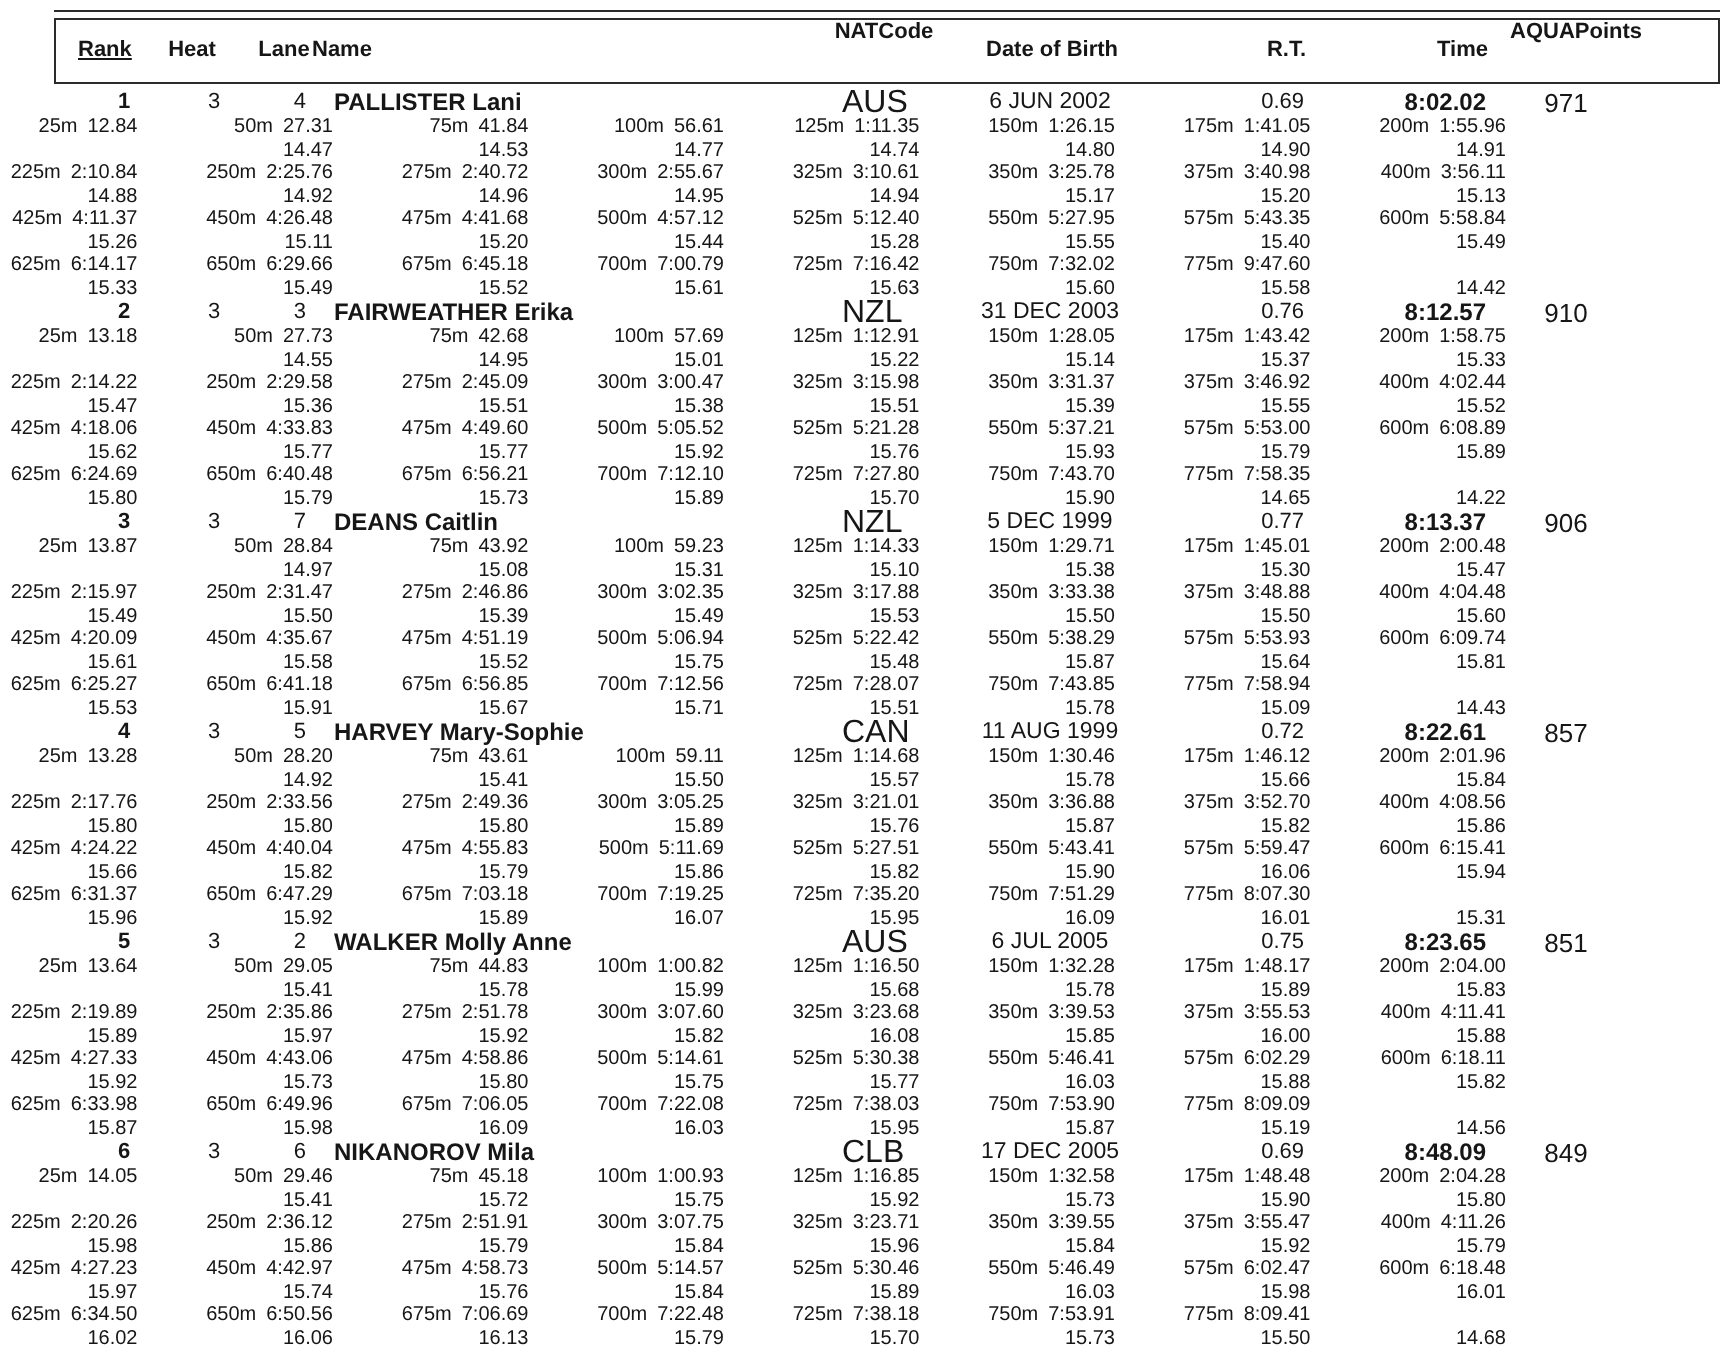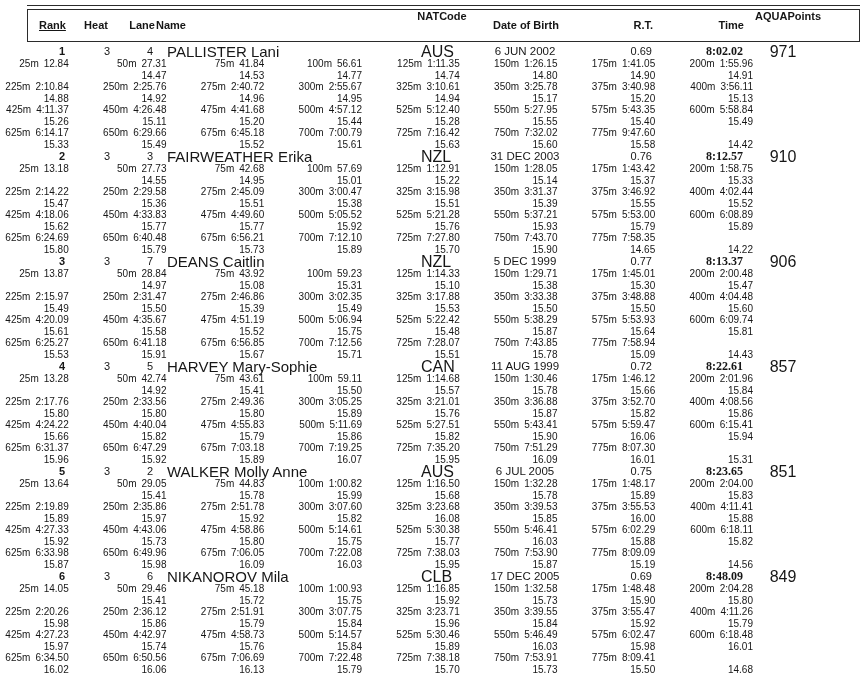--- a/index.html
+++ b/index.html
@@ -39,26 +39,26 @@
 
   
   .results { position: absolute; left: 0; top: 45px; width: 868px; }
   .block { position: relative; height: 105px; }
 
   .info-row { position: relative; height: 13px; }
   .info-row .cell { position: absolute; top: 0; line-height: 13px; font-size: 11px; white-space: nowrap; }
   .cell.rank   { left: 47px;  width: 30px;  text-align: center; font-weight: bold; }
   .cell.heat   { left: 92px;  width: 30px;  text-align: center; }
   .cell.lane   { left: 119px; width: 34px;  text-align: right; }
-  .cell.name   { left: 167px; font-weight: normal; font-size: 15px; }
+  .cell.name   { left: 167px; font-weight: bold; font-size: 12px; }
   .cell.nat    { left: 421px; font-size: 16px; }
   .cell.dob    { left: 465px; width: 120px; text-align: center; font-size: 11.5px; }
   .cell.rt     { left: 590px; width: 62px;  text-align: right; }
-  .cell.time   { left: 680px; width: 63px;  text-align: right; font-weight: bold; font-size: 12px; font-family: Liberation Serif, serif; }
-  .cell.points { left: 753px; width: 60px;  text-align: center; font-size: 16px; }
+  .cell.time   { left: 680px; width: 63px;  text-align: right; font-weight: bold; font-size: 12px; }
+  .cell.points { left: 753px; width: 60px;  text-align: center; font-size: 13px; }
 
   .splits { position: absolute; left: 3px; top: 13px; width: 750px; }
   .srow {
     display: grid; grid-template-columns: repeat(8, 1fr);
     height: 11.5px; line-height: 11.5px;
     font-size: 10px;
     gap: 32px;
   }
   .scell { text-align: right; white-space: nowrap; }
   .scell .d { margin-right: 5px; }
@@ -384,21 +384,21 @@
       <span class="cell name">HARVEY Mary-Sophie</span>
       <span class="cell nat">CAN</span>
       <span class="cell dob">11 AUG 1999</span>
       <span class="cell rt">0.72</span>
       <span class="cell time">8:22.61</span>
       <span class="cell points">857</span>
     </div>
     <div class="splits">
           <div class="srow">
             <div class="scell"><span class="d">25m</span><span class="t">13.28</span></div>
-            <div class="scell"><span class="d">50m</span><span class="t">42.74</span></div>
+            <div class="scell"><span class="d">50m</span><span class="t">28.20</span></div>
             <div class="scell"><span class="d">75m</span><span class="t">43.61</span></div>
             <div class="scell"><span class="d">100m</span><span class="t">59.11</span></div>
             <div class="scell"><span class="d">125m</span><span class="t">1:14.68</span></div>
             <div class="scell"><span class="d">150m</span><span class="t">1:30.46</span></div>
             <div class="scell"><span class="d">175m</span><span class="t">1:46.12</span></div>
             <div class="scell"><span class="d">200m</span><span class="t">2:01.96</span></div>
           </div>
           <div class="srow">
             <div class="scell"></div>
             <div class="scell">14.92</div>

